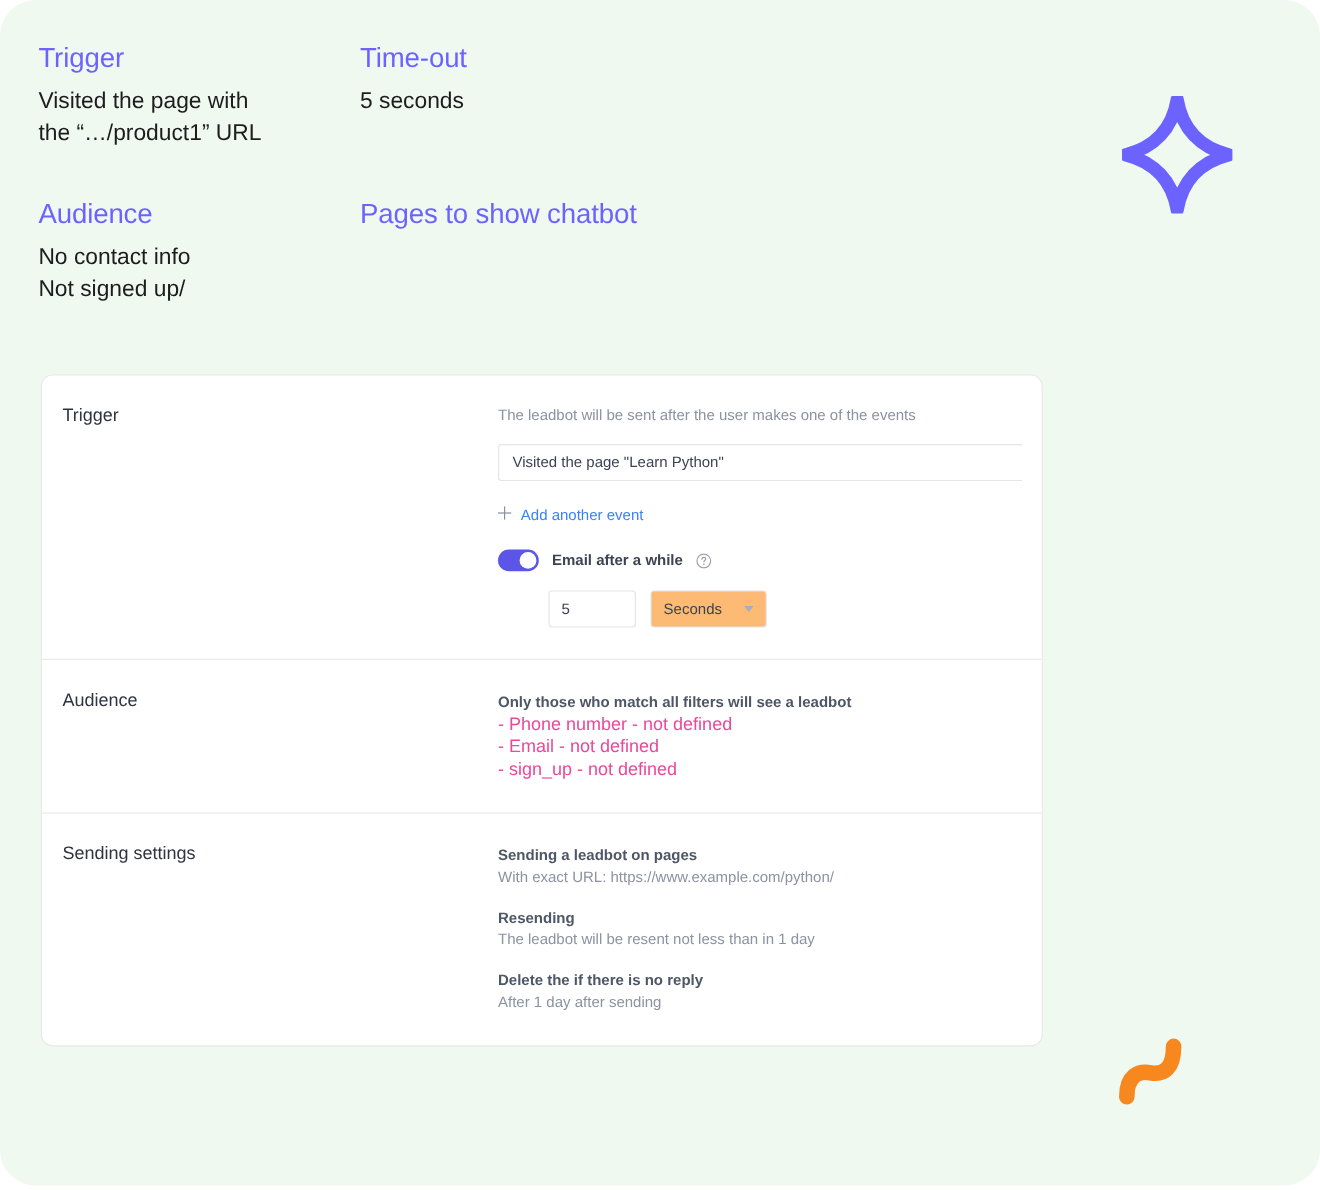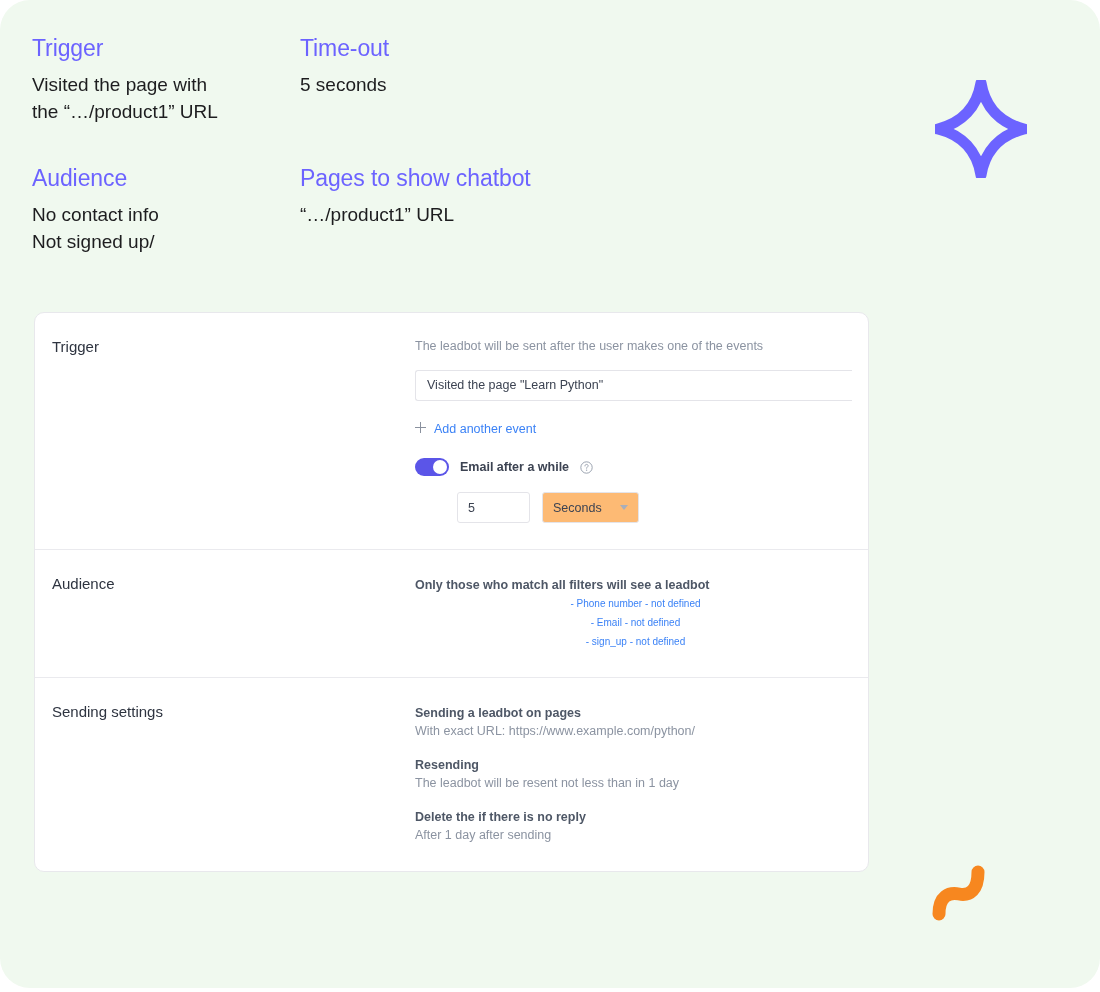--- a/index.html
+++ b/index.html
@@ -246,24 +246,23 @@
     font-size: 12.5px;
     cursor: pointer;
   }
   .caret {
     width: 0; height: 0;
     border-left: 4.5px solid transparent;
     border-right: 4.5px solid transparent;
     border-top: 5px solid #a8aebb;
   }
   .filter-line {
-    color: #3b82f6;
-    font-size: 10px;
+    color: #ec4899;
+    font-size: 15px;
     line-height: 19px;
-    text-align: center;
   }
 </style>
 </head>
 <body>
 
 <div class="page">
 
   <div class="summary">
     <div class="summary-row">
       <div class="summary-cell">
@@ -283,23 +282,20 @@
     <div class="summary-row">
       <div class="summary-cell">
         <div class="sum-title">Audience</div>
         <div class="sum-text">
           <span class="ln">No contact info</span>
           <span class="ln">Not signed up/</span>
         </div>
       </div>
       <div class="summary-cell wide">
         <div class="sum-title">Pages to show chatbot</div>
-        <div class="sum-text">
-          <span class="ln">“…/product1” URL</span>
-        </div>
       </div>
     </div>
   </div>
 
   <div class="star-deco">
     <svg viewBox="0 0 92 98" width="92" height="98" aria-hidden="true">
       <path d="M46 3 C50 27 65 43 89 49 C65 55 50 71 46 95 C42 71 27 55 3 49 C27 43 42 27 46 3 Z" fill="none" stroke="#6c63ff" stroke-width="11" stroke-linejoin="round"></path>
     </svg>
   </div>
 

